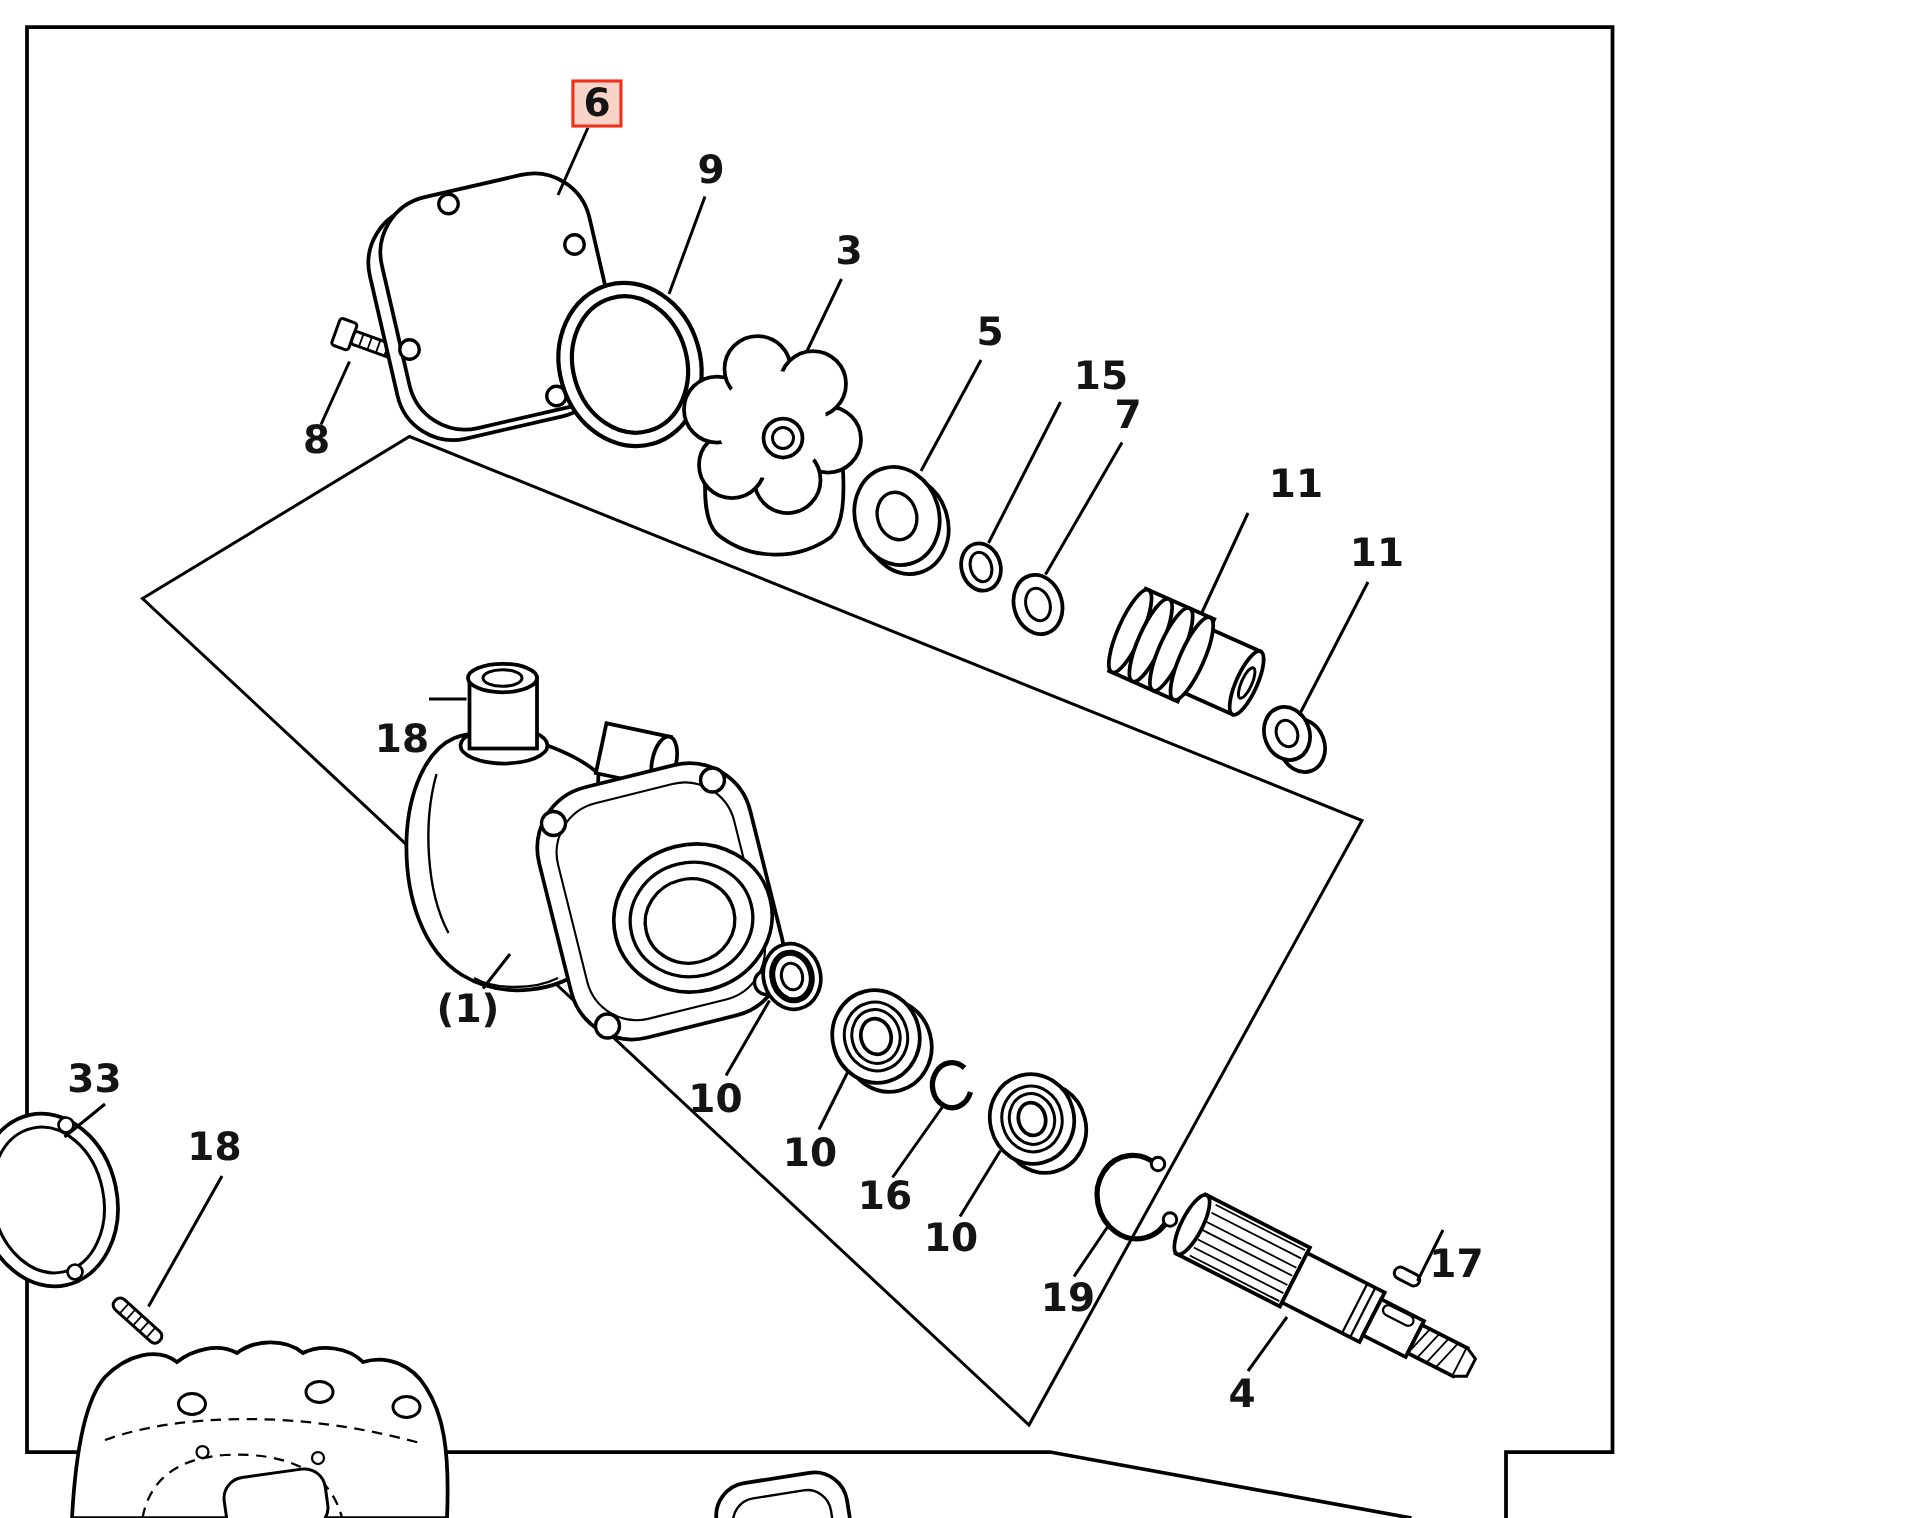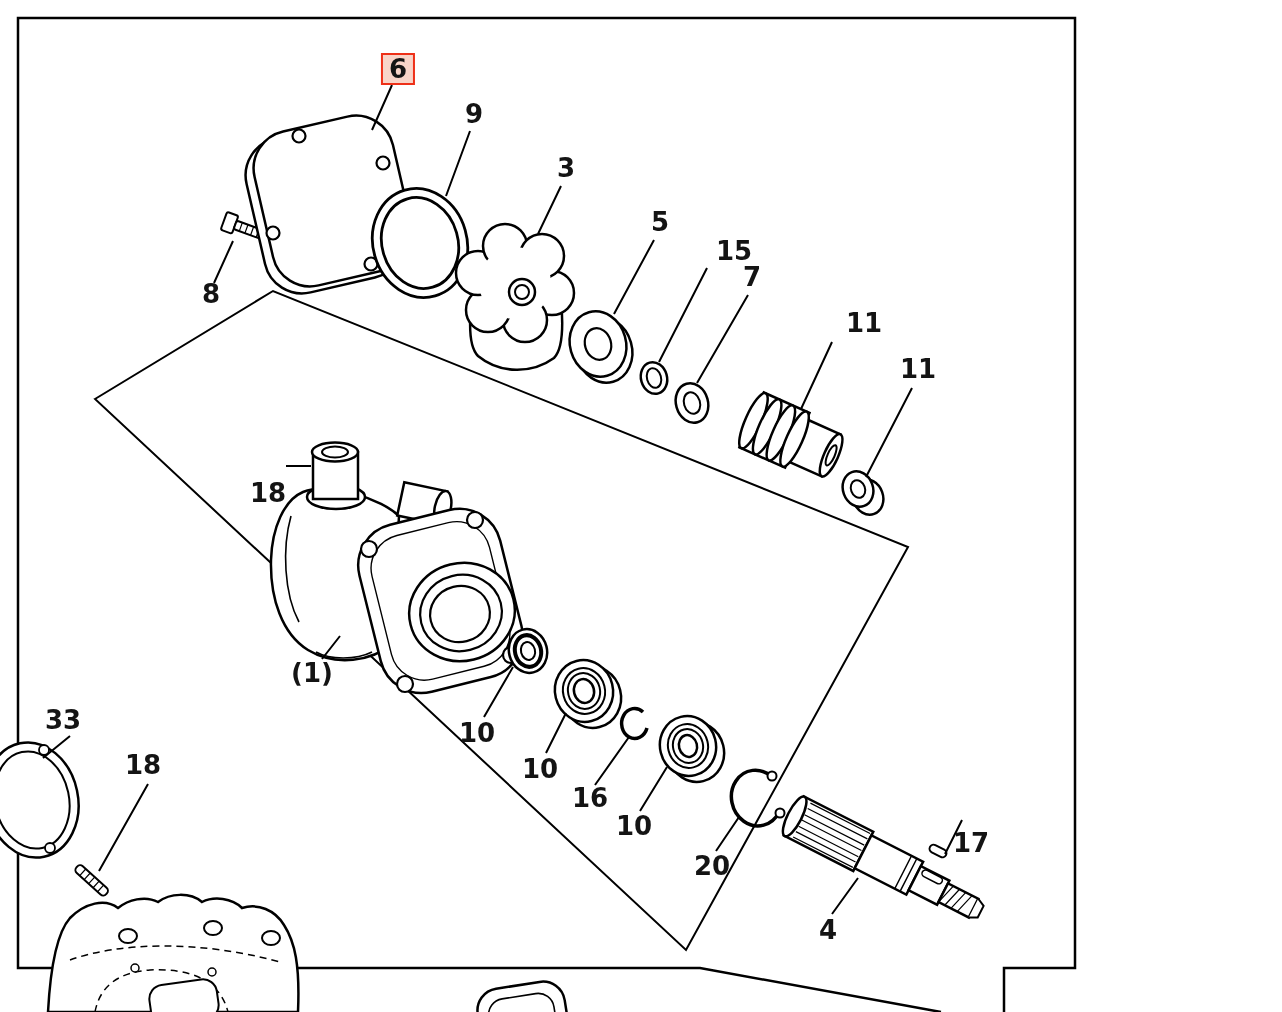--- a/index.html
+++ b/index.html
@@ -230,19 +230,19 @@
   <div class="plabel" style="left:752px; top:277px">7</div>
   <div class="plabel" style="left:864px; top:323px">11</div>
   <div class="plabel" style="left:918px; top:369px">11</div>
   <div class="plabel" style="left:211px; top:294px">8</div>
   <div class="plabel" style="left:268px; top:493px">18</div>
   <div class="plabel" style="left:312px; top:673px">(1)</div>
   <div class="plabel" style="left:477px; top:733px">10</div>
   <div class="plabel" style="left:540px; top:769px">10</div>
   <div class="plabel" style="left:590px; top:798px">16</div>
   <div class="plabel" style="left:634px; top:826px">10</div>
-  <div class="plabel" style="left:712px; top:866px">20</div>
+  <div class="plabel" style="left:712px; top:866px">19</div>
   <div class="plabel" style="left:828px; top:930px">4</div>
   <div class="plabel" style="left:971px; top:843px">17</div>
   <div class="plabel" style="left:63px;  top:720px">33</div>
   <div class="plabel" style="left:143px; top:765px">18</div>
 
 </div>
 
 </body></html>

